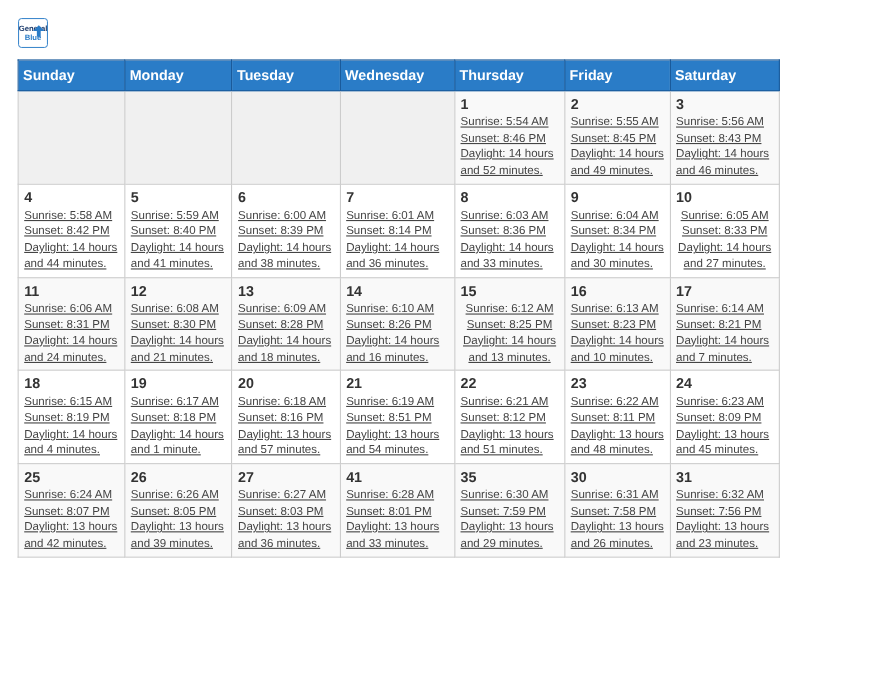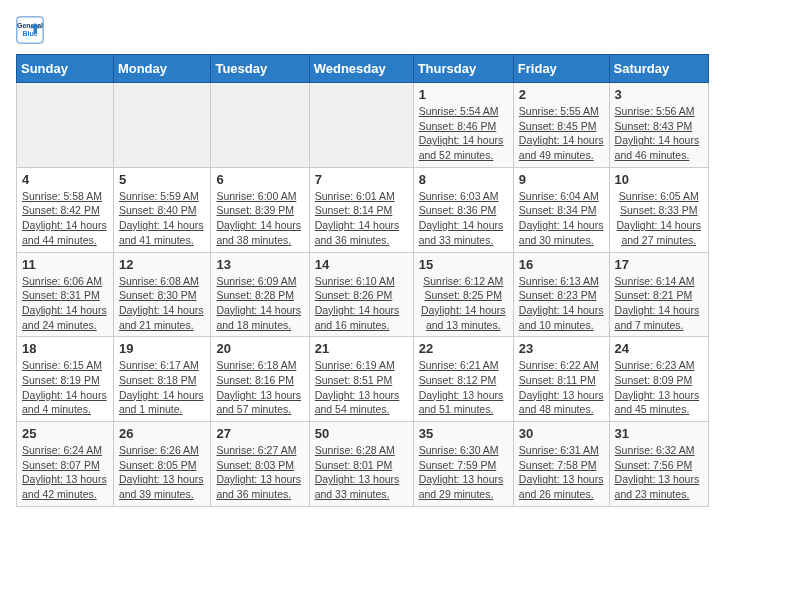--- a/index.html
+++ b/index.html
@@ -324,21 +324,21 @@
 and 39 minutes.</div>
           </td>
           <td>
             <span class="day-number">27</span>
             <div class="day-info" style="white-space: pre-line;">Sunrise: 6:27 AM
 Sunset: 8:03 PM
 Daylight: 13 hours
 and 36 minutes.</div>
           </td>
           <td>
-            <span class="day-number">50</span>
+            <span class="day-number">41</span>
             <div class="day-info" style="white-space: pre-line;">Sunrise: 6:28 AM
 Sunset: 8:01 PM
 Daylight: 13 hours
 and 33 minutes.</div>
           </td>
           <td>
             <span class="day-number">35</span>
             <div class="day-info" style="white-space: pre-line;">Sunrise: 6:30 AM
 Sunset: 7:59 PM
 Daylight: 13 hours

